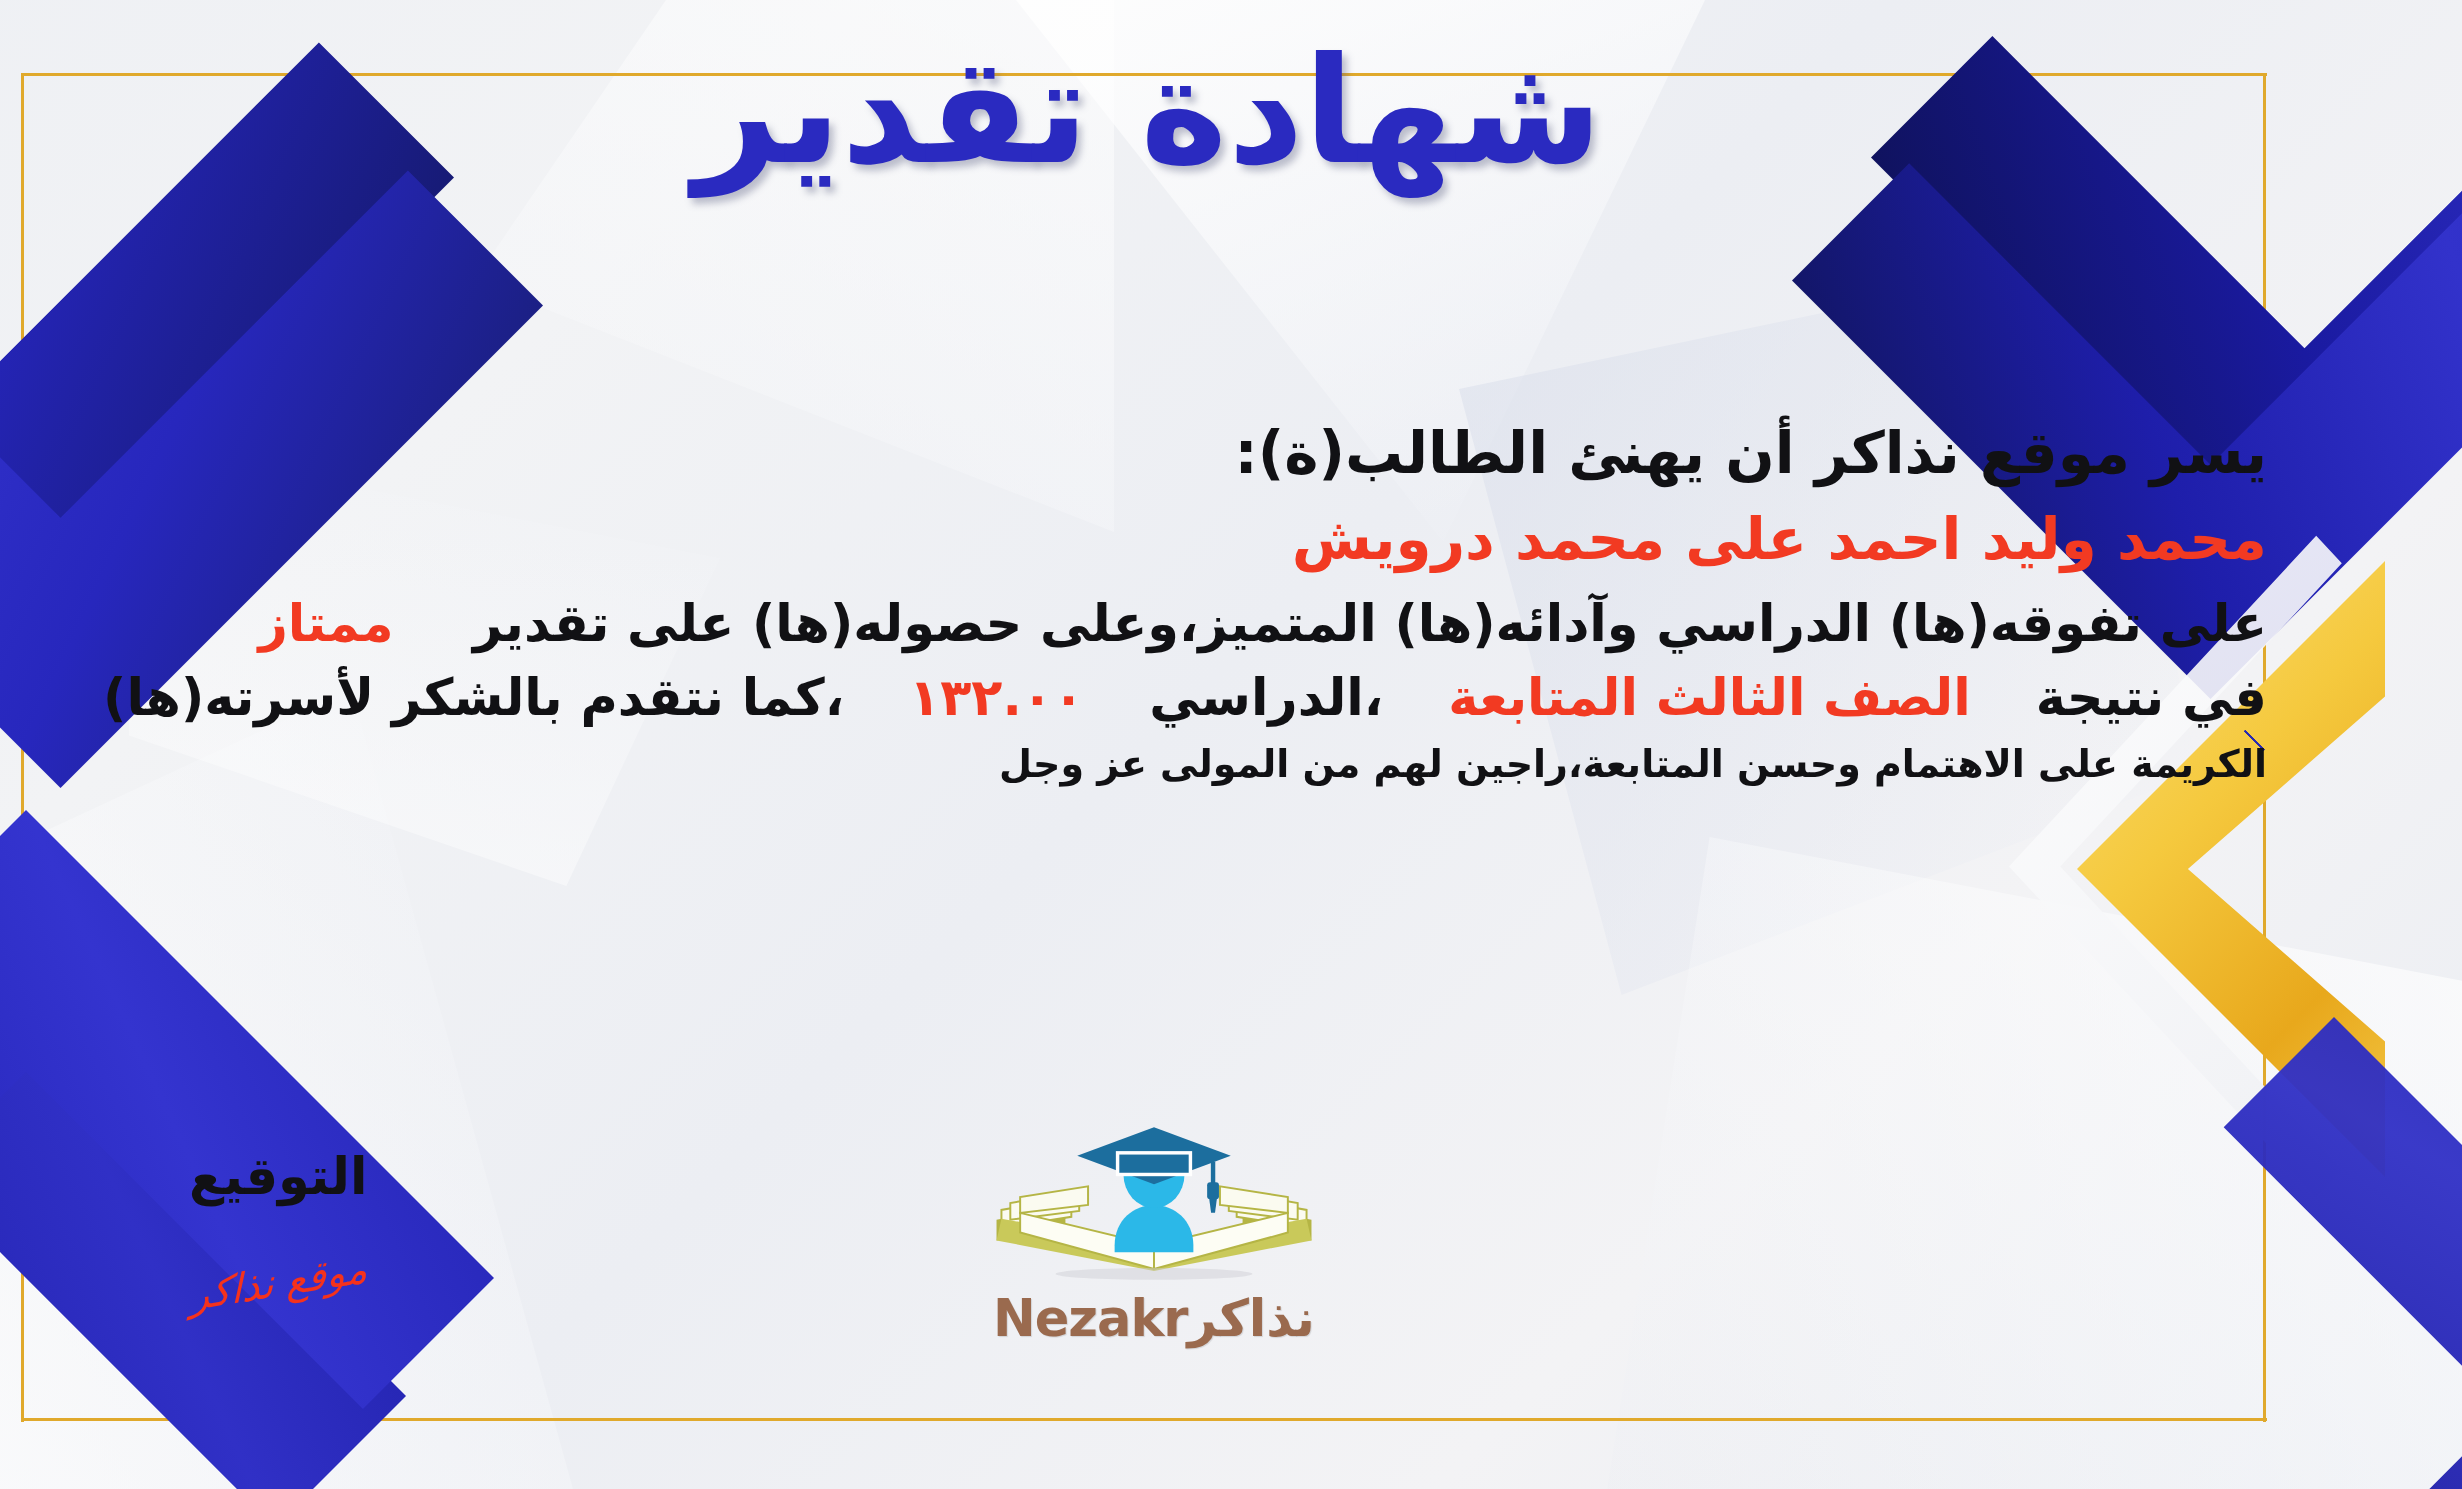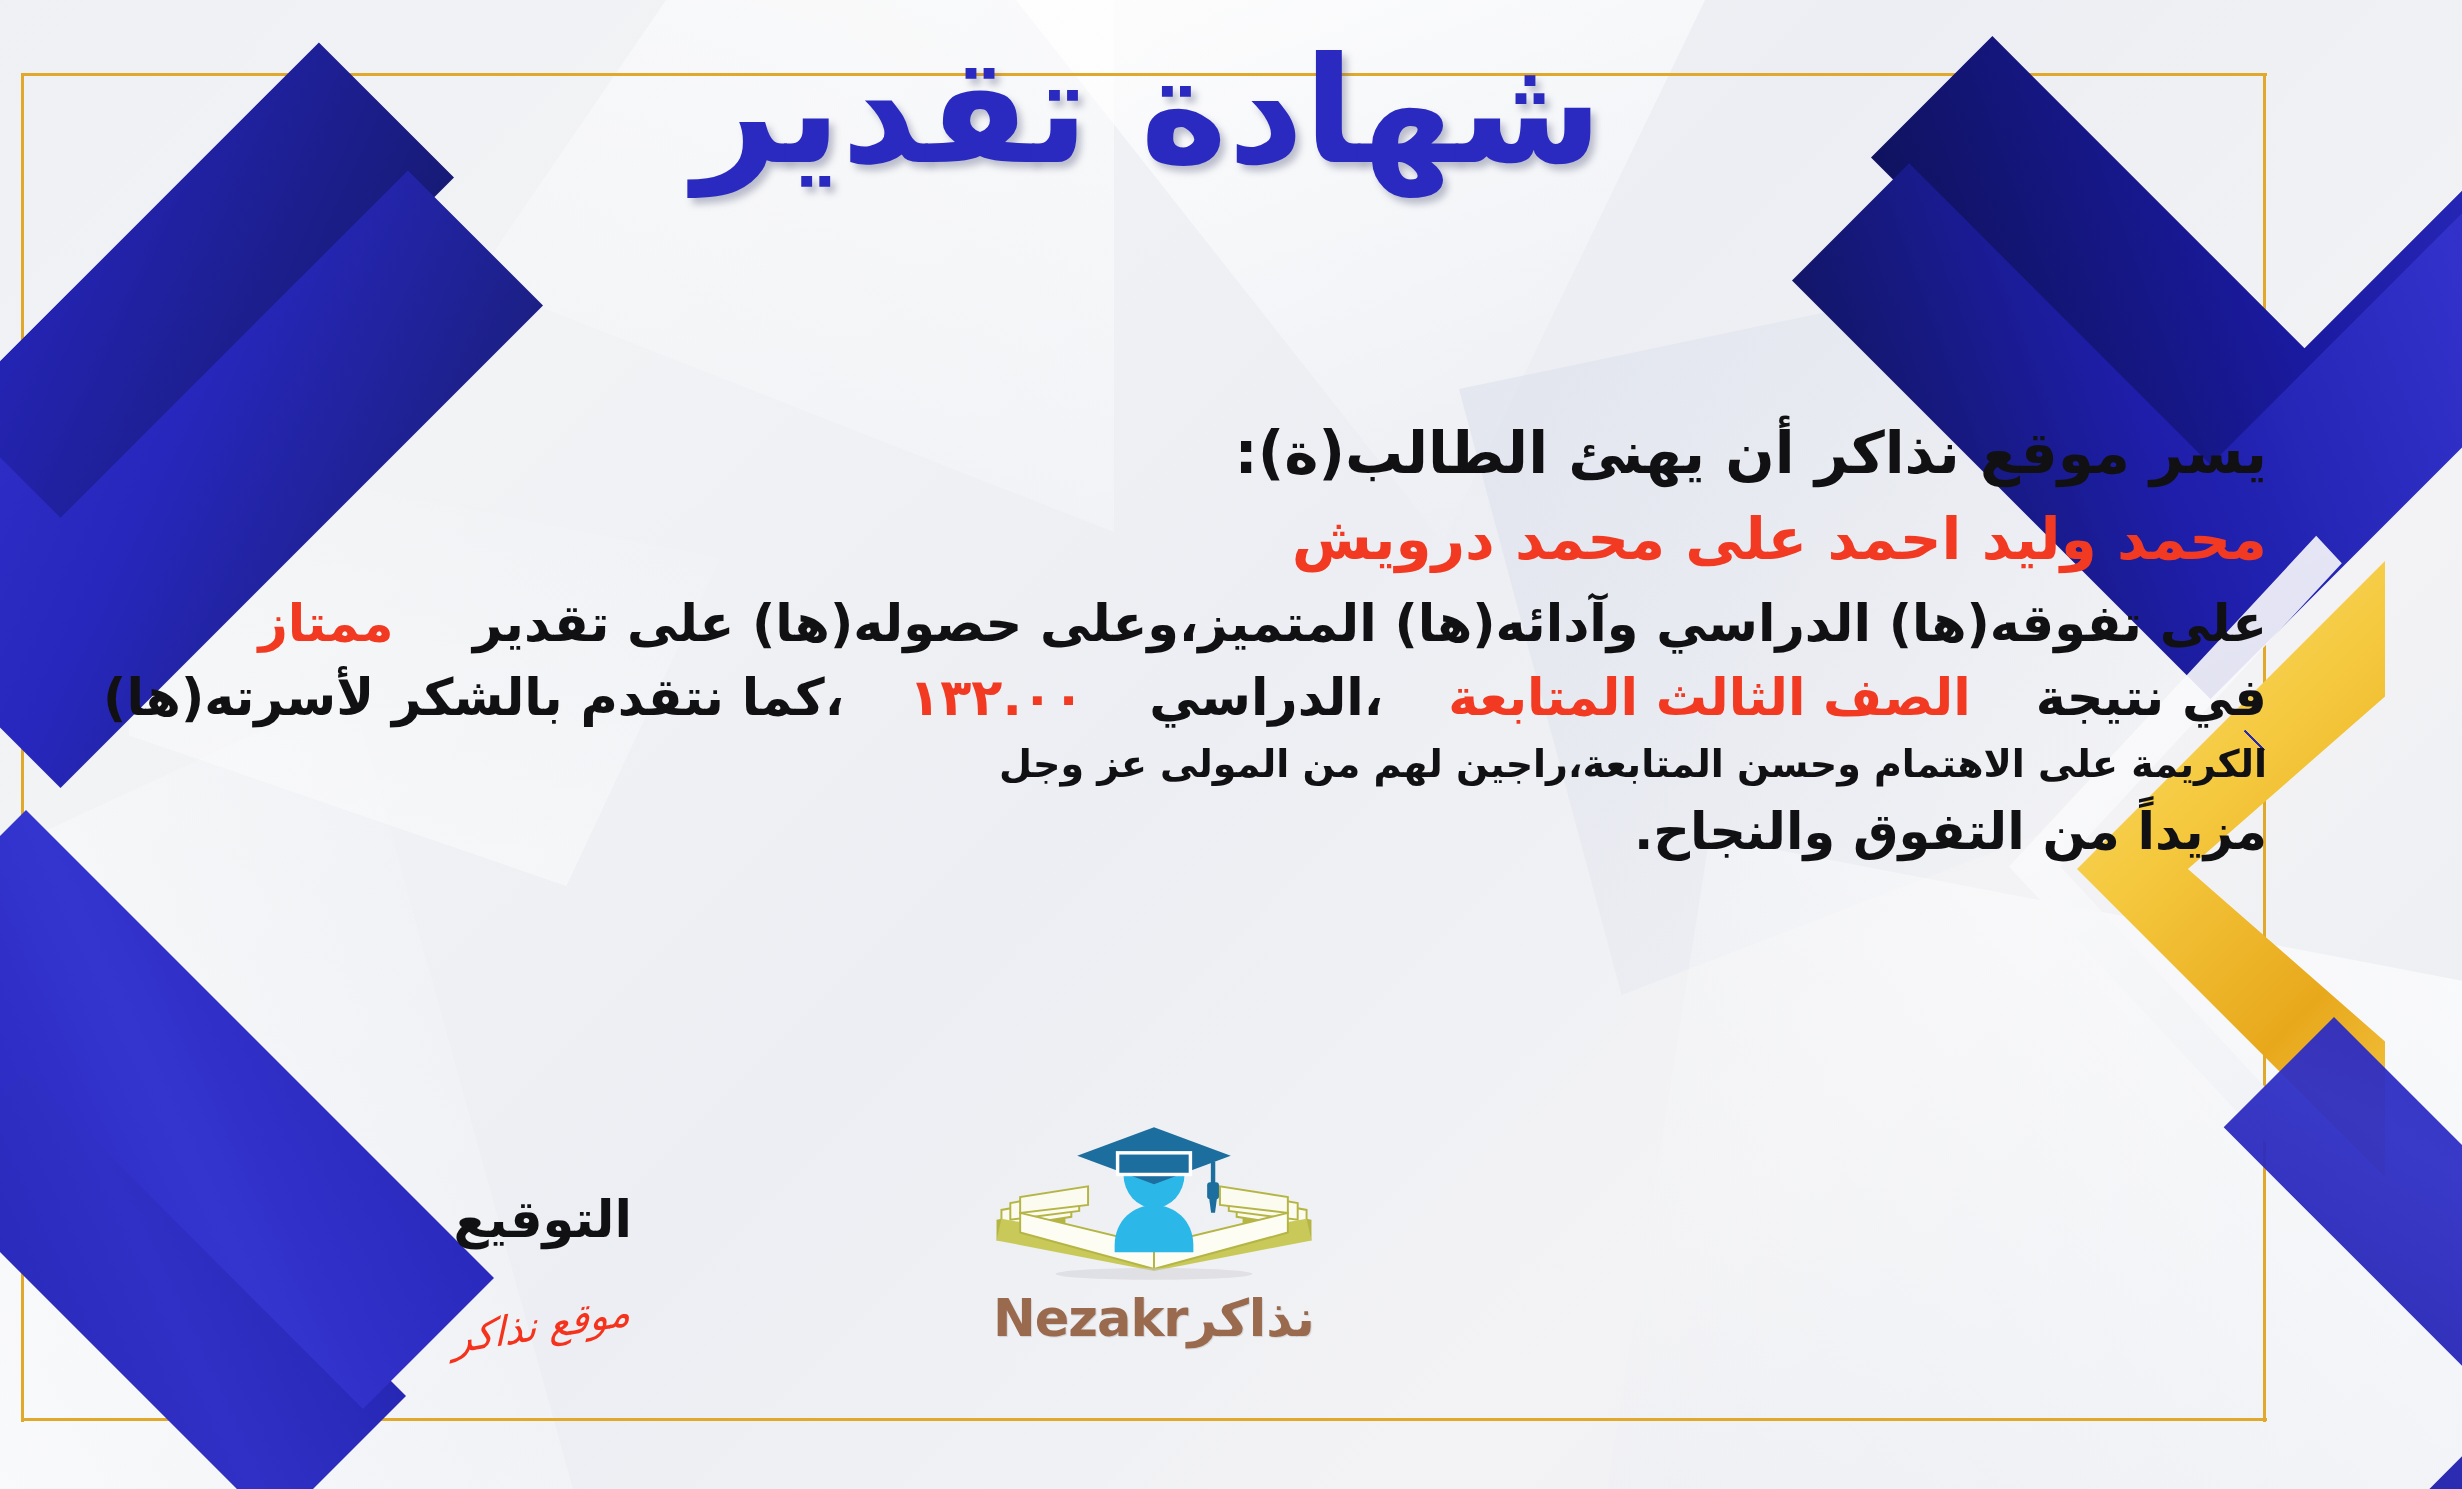--- a/index.html
+++ b/index.html
@@ -162,22 +162,22 @@
   .l-3       { font-size: 51px; margin-bottom: 22.7px; }
   .l-4       { font-size: 51px; margin-bottom: 22.7px; }
   .l-5       { font-size: 38px; margin-bottom: 22.7px; }
   .l-6       { font-size: 51px; margin-bottom: 0; }
   .red       { color:#F23A22; }
   .gap-sm    { display:inline-block; width:29.5px; }
   .gap-md    { display:inline-block; width:44px; }
 
   
   .sig-wrap {
-    position:absolute; top:1190px; left:355px; width:443px;
-    text-align:right; z-index:20;
+    position:absolute; top:1147px; left:355px; width:443px;
+    text-align:left; z-index:20;
   }
   .sig-label {
     font-family:"DejaVu Sans","Liberation Sans",sans-serif;
     font-size: 51px; font-weight:700; color:#111114;
     direction: rtl;
   }
   .sig-mark {
     margin-top: 53px;
     font-family:"DejaVu Serif","Liberation Serif",serif;
     font-size: 40px; color:#F5321C;
@@ -257,21 +257,20 @@
       <span class="gap-sm"></span>
       <span>،الدراسي</span>
       <span class="gap-sm"></span>
       <span class="red">١٣٢.٠٠</span>
       <span class="gap-sm"></span>
       <span>،كما نتقدم بالشكر لأسرته(ها)</span>
     </div>
 
     <div class="line l-5">الكريمة على الاهتمام وحسن المتابعة،راجين لهم من المولى عز وجل</div>
 
-    <div class="line l-6">مزيداً من التفوق والنجاح.</div>
   </div>
 
   <div class="sig-wrap">
     <div class="sig-label">التوقيع</div>
     <div class="sig-mark">موقع نذاكر</div>
   </div>
 
   <div class="logo-wrap">
     <div class="logo-mark">
       <svg viewBox="0 0 760 330" width="374" height="163" aria-hidden="true">

